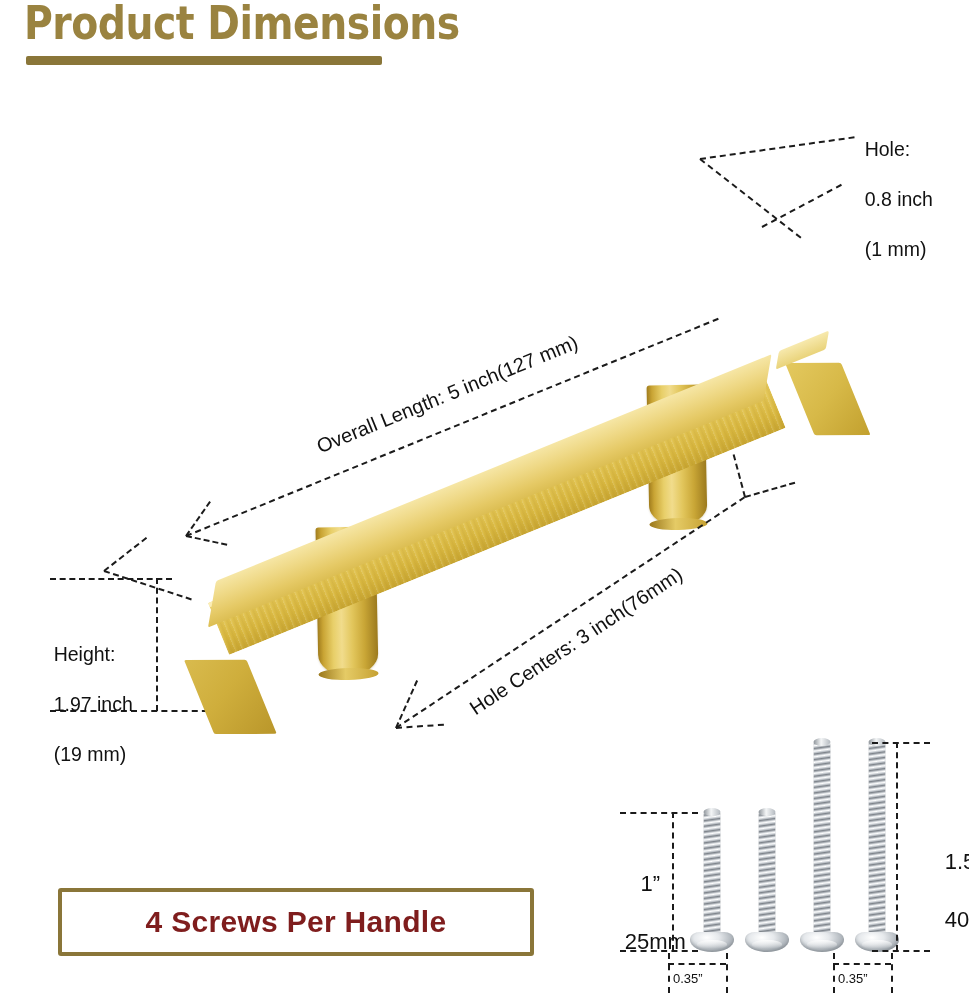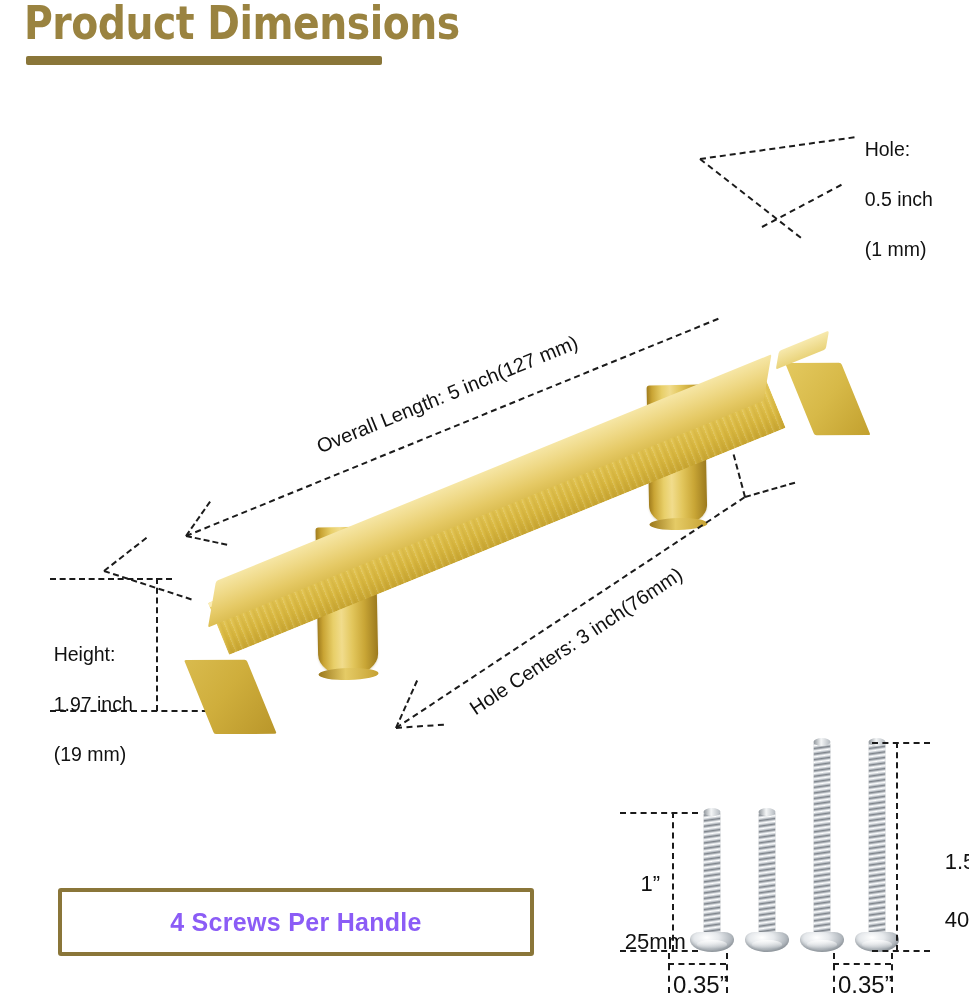--- a/index.html
+++ b/index.html
@@ -188,58 +188,58 @@
     position:absolute;left:50%;bottom:3px;transform:translateX(-50%);
     width:30px;height:9px;border-radius:50%;
     background:linear-gradient(180deg,rgba(255,255,255,.8),rgba(150,158,165,.25));
   }
 
   .lbl-screw{
     position:absolute;color:#111;font-size:22px;line-height:29px;
     font-family:"Liberation Sans",sans-serif;white-space:pre;
   }
   .lbl-small{
-    position:absolute;color:#111;font-size:24px;
+    position:absolute;color:#111;font-size:13px;
     font-family:"Liberation Sans",sans-serif;white-space:nowrap;
   }
 
   
   .vdash{position:absolute;width:0;border-left:2px dashed #1b1b1b;}
   .hdash{position:absolute;height:0;border-top:2px dashed #1b1b1b;}
 
   
   .banner{
     position:absolute;left:58px;top:888px;
     width:468px;height:60px;
     border:4px solid #8a7639;
     border-radius:3px;
     background:#fff;
     display:flex;align-items:center;justify-content:center;
   }
   .banner span{
-    font-size:25px;font-weight:bold;color:#8b5cf6;
+    font-size:30px;font-weight:bold;color:#7f1d1d;
     font-family:"Liberation Sans",sans-serif;
     letter-spacing:.3px;
   }
 </style>
 </head>
 <body>
 
 <div id="stage">
 
   <div class="title">Product Dimensions</div>
   <div class="title-rule"></div>
 
   <div class="dash dash-h" style="left:700px;top:158px;width:156px;transform:rotate(-8deg);"></div>
   <div class="dash dash-h" style="left:762px;top:226px;width:90px;transform:rotate(-28deg);"></div>
   <div class="dash dash-h" style="left:700px;top:158px;width:128px;transform:rotate(38deg);"></div>
 
   <div class="anno" style="left:843px;top:112px;">
     <span>Hole:</span><br>
-    <span>0.5 inch</span><br>
+    <span>0.8 inch</span><br>
     <span>(1 mm)</span>
   </div>
 
   <div class="dash dash-h" style="left:186px;top:535px;width:575px;transform:rotate(-22.2deg);"></div>
 
   <div class="dash dash-h" style="left:186px;top:535px;width:42px;transform:rotate(-55deg);"></div>
   <div class="dash dash-h" style="left:186px;top:535px;width:42px;transform:rotate(12deg);"></div>
 
   <div class="anno rot" style="left:313px;top:436px;transform:rotate(-22.2deg);">Overall Length: 5 inch(127 mm)</div>
 

